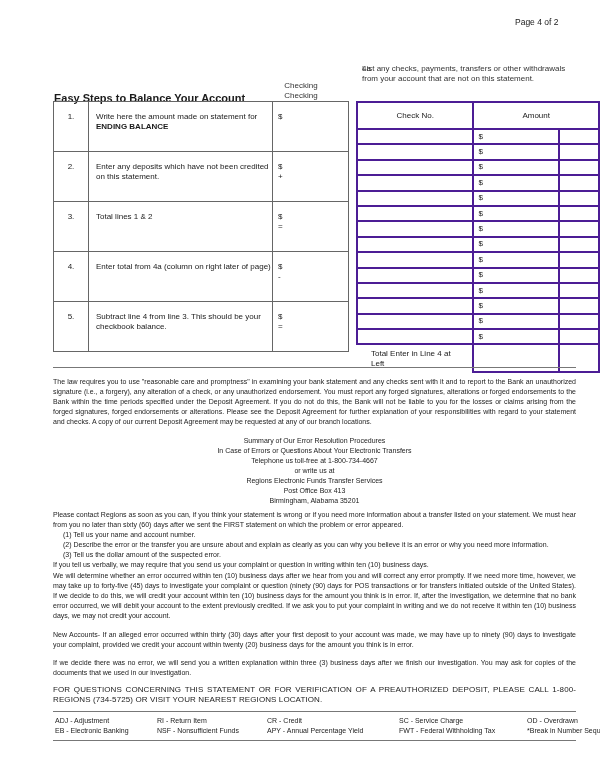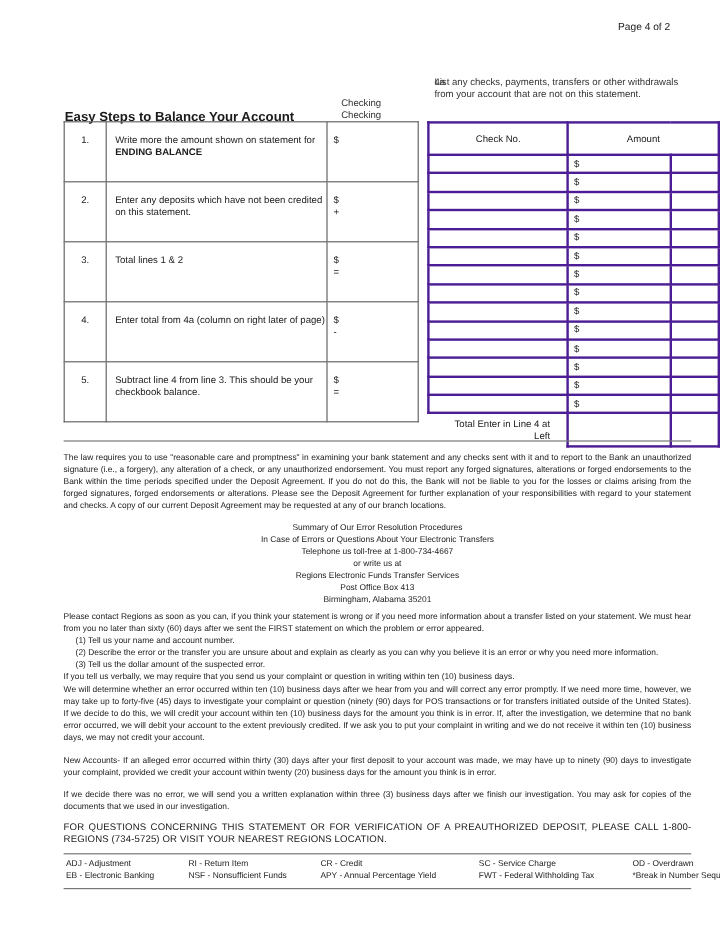--- a/index.html
+++ b/index.html
@@ -20,21 +20,21 @@
   table.steps td.a { width: 70px; padding: 10px 0 0 5px; }
   table.steps b { font-weight: bold; }
 
   table.checks { position: absolute; left: 356px; top: 101px; border-collapse: collapse; }
   table.checks td { border: 2px solid #4c1d95; font-size: 8px; line-height: 10px; padding: 0; }
   table.checks td.hd { height: 25px; text-align: center; vertical-align: middle; }
   table.checks td.c1 { width: 80px; }
   table.checks td.c2 { width: 92px; padding-left: 4px; }
   table.checks td.c3 { width: 45px; }
   table.checks tr.r td { height: 13.4px; }
-  table.checks tr.tot td.lbl { border: none; height: 27px; text-align: right; vertical-align: middle; font-size: 8px; }
+  table.checks tr.tot td.lbl { border: none; height: 27px; text-align: left; vertical-align: middle; font-size: 8px; }
 
   .rule { left: 53px; width: 523px; height: 0; border-top: 1px solid #777; }
   .para { left: 53px; width: 523px; font-size: 7px; line-height: 10px; text-align: justify; color: #222; }
   .center-block { left: 53px; width: 523px; font-size: 7px; line-height: 10px; text-align: center; color: #222; }
   .list-item { padding-left: 10px; }
   .caps { font-size: 8px; line-height: 10px; letter-spacing: 0.1px; }
 
   .abbr { left: 55px; width: 520px; font-size: 7px; line-height: 10px; color: #222; display: grid;
           grid-template-columns: 102px 110px 132px 128px 100px; }
 </style>
@@ -46,21 +46,21 @@
 <div class="abs title">Easy Steps to Balance Your Account</div>
 <div class="abs col-head">
   <div>Checking</div>
   <div>Checking</div>
 </div>
 
 <table class="steps">
   <tbody>
       <tr>
     <td class="n">1.</td>
-    <td class="d"><span>Write more the amount shown on statement for </span><b>ENDING BALANCE</b></td>
+    <td class="d"><span>Write here the amount made on statement for </span><b>ENDING BALANCE</b></td>
     <td class="a">
           <div>$</div>
           <div></div>
         </td>
   </tr>
   <tr>
     <td class="n">2.</td>
     <td class="d"><span>Enter any deposits which have not been credited on this statement.</span></td>
     <td class="a">
           <div>$</div>

